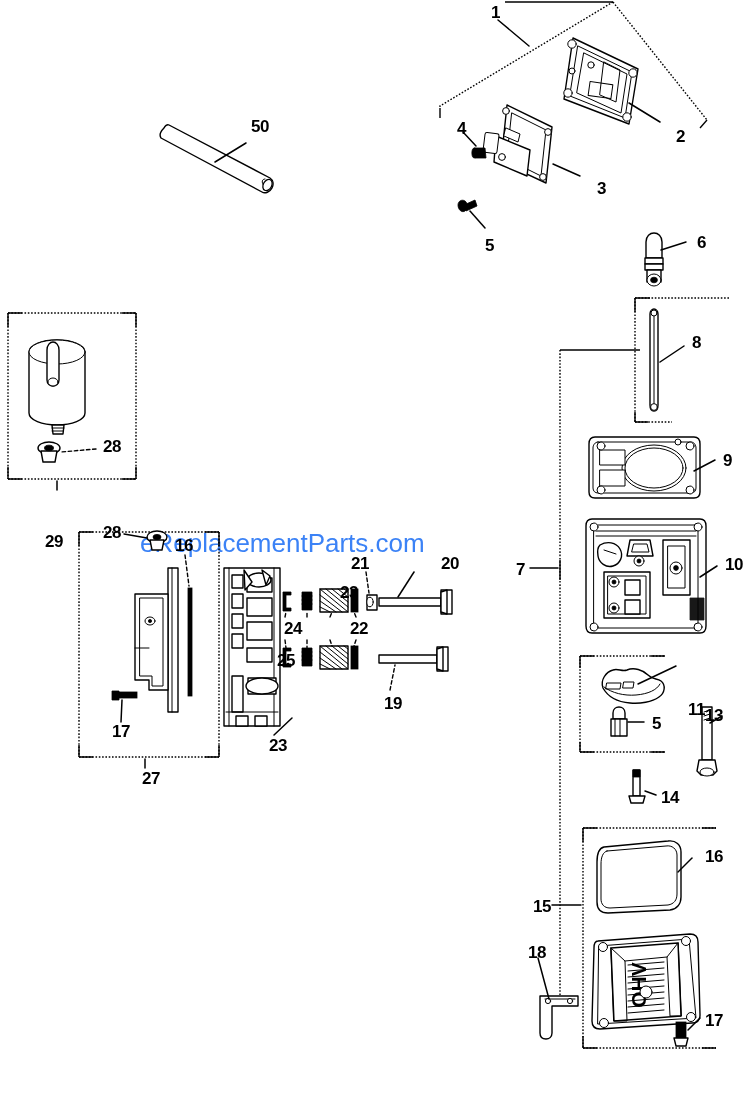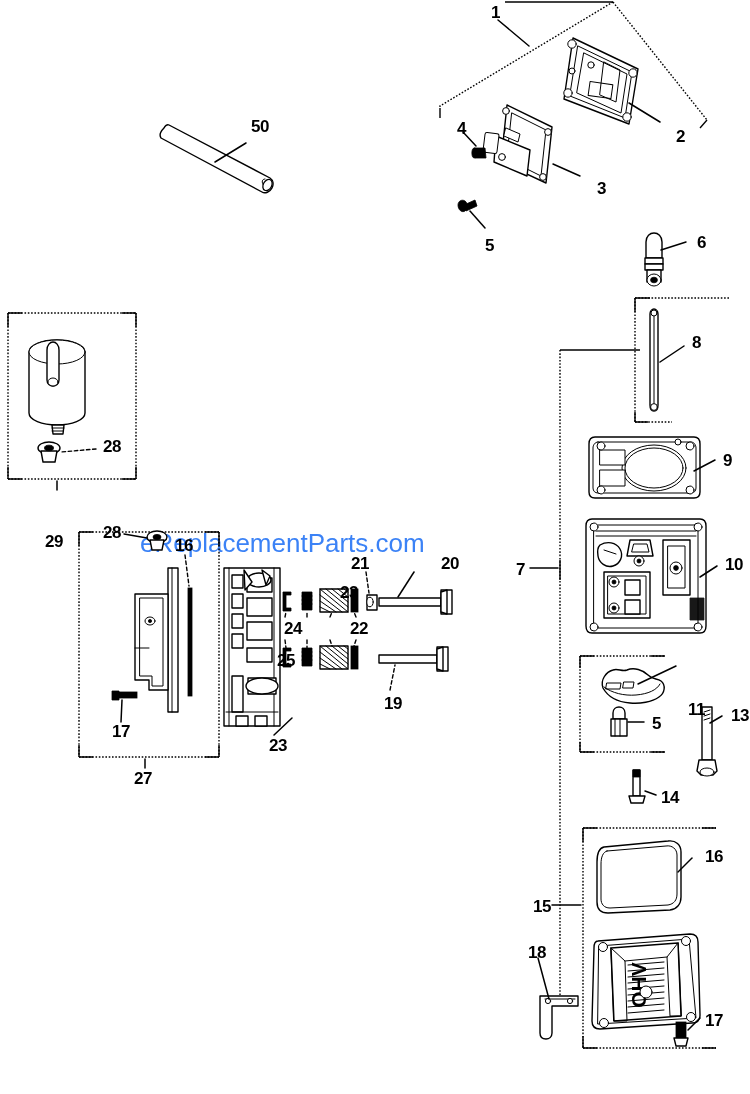--- a/index.html
+++ b/index.html
@@ -419,35 +419,35 @@
 <div class="callout" style="left:597px;top:180px;">3</div>
 <div class="callout" style="left:457px;top:120px;">4</div>
 <div class="callout" style="left:485px;top:237px;">5</div>
 <div class="callout" style="left:697px;top:234px;">6</div>
 <div class="callout" style="left:516px;top:561px;">7</div>
 <div class="callout" style="left:692px;top:334px;">8</div>
 <div class="callout" style="left:723px;top:452px;">9</div>
 <div class="callout" style="left:725px;top:556px;">10</div>
 <div class="callout" style="left:688px;top:657px;margin-top:44px;">11</div>
 <div class="callout" style="left:652px;top:715px;">5</div>
-<div class="callout" style="left:731px;top:707px;">13</div>
+<div class="callout" style="left:705px;top:707px;">13</div>
 <div class="callout" style="left:661px;top:789px;">14</div>
 <div class="callout" style="left:533px;top:898px;">15</div>
 <div class="callout" style="left:705px;top:848px;">16</div>
 <div class="callout" style="left:705px;top:1012px;">17</div>
 <div class="callout" style="left:528px;top:944px;">18</div>
 <div class="callout" style="left:384px;top:695px;">19</div>
 <div class="callout" style="left:405px;top:555px;margin-left:36px;">20</div>
 <div class="callout" style="left:351px;top:555px;text-align:center;">21</div>
 <div class="callout" style="left:350px;top:620px;">22</div>
 <div class="callout" style="left:323px;top:584px;margin-left:17px;">23</div>
 <div class="callout" style="left:284px;top:620px;">24</div>
 <div class="callout" style="left:277px;top:652px;">25</div>
 <div class="callout" style="left:269px;top:737px;">23</div>
-<div class="callout" style="left:134px;top:770px;text-align:right;">27</div>
+<div class="callout" style="left:142px;top:770px;text-align:right;">27</div>
 <div class="callout" style="left:103px;top:438px;">28</div>
 <div class="callout" style="left:103px;top:524px;">28</div>
 <div class="callout" style="left:175px;top:537px;">16</div>
 <div class="callout" style="left:112px;top:723px;">17</div>
 <div class="callout" style="left:45px;top:515px;margin-top:18px;">29</div>
 <div class="callout" style="left:251px;top:118px;">50</div>
 
 </div>
 
 </body></html>

